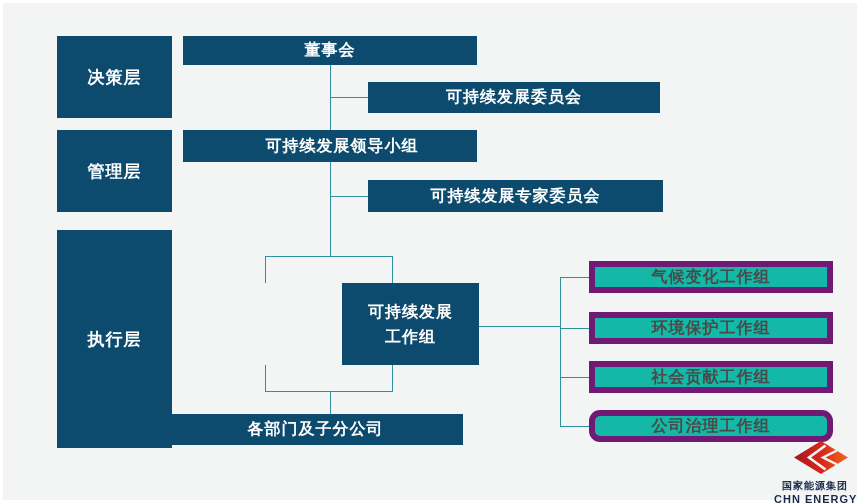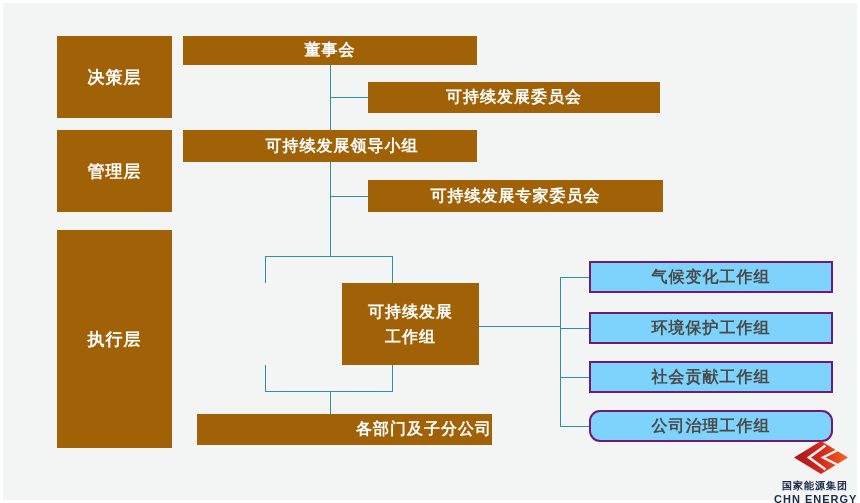--- a/index.html
+++ b/index.html
@@ -11,37 +11,37 @@
   .stage {
     position: relative;
     width: 860px;
     height: 503px;
     background: #f3f4f4;
     box-shadow: inset 0 0 0 3px #ffffff;
     overflow: hidden;
   }
   .tbox {
     position: absolute;
-    background: #a16207;
+    background: #0c4a6e;
     color: #ffffff;
     font-weight: 700;
     display: flex;
     align-items: center;
     justify-content: center;
     text-align: center;
     font-size: 16px;
     letter-spacing: 1px;
     box-sizing: border-box;
   }
   .tbox.layer { font-size: 17px; margin-left: 20px; }
   .tbox.twoline { flex-direction: column; line-height: 25px; }
   .wbox {
     position: absolute;
-    background: #7dd3fc;
-    border: 2px solid #701a75;
+    background: #14b8a6;
+    border: 6px solid #701a75;
     color: #4a4a4a;
     font-weight: 700;
     display: flex;
     align-items: center;
     justify-content: center;
     text-align: center;
     font-size: 16px;
     letter-spacing: 1px;
     box-sizing: border-box;
     width: 244px;
@@ -116,21 +116,21 @@
   <div class="tbox" style="left:183px; top:130px; width:294px; height:32px;padding-left:24px;">
     <span>可持续发展领导小组</span>
   </div>
   <div class="tbox" style="left:368px; top:180px; width:295px; height:32px;">
     <span>可持续发展专家委员会</span>
   </div>
   <div class="tbox twoline" style="left:342px; top:283px; width:137px; height:82px;">
     <span>可持续发展</span>
     <span>工作组</span>
   </div>
-  <div class="tbox" style="left:197px; top:414px; width:295px; height:31px;justify-content:flex-end;">
+  <div class="tbox" style="left:168px; top:414px; width:295px; height:31px;">
     <span>各部门及子分公司</span>
   </div>
 
   <div class="wbox" style="left:589px; top:261px;">
     <span>气候变化工作组</span>
   </div>
   <div class="wbox" style="left:589px; top:312px;">
     <span>环境保护工作组</span>
   </div>
   <div class="wbox" style="left:589px; top:361px;">

